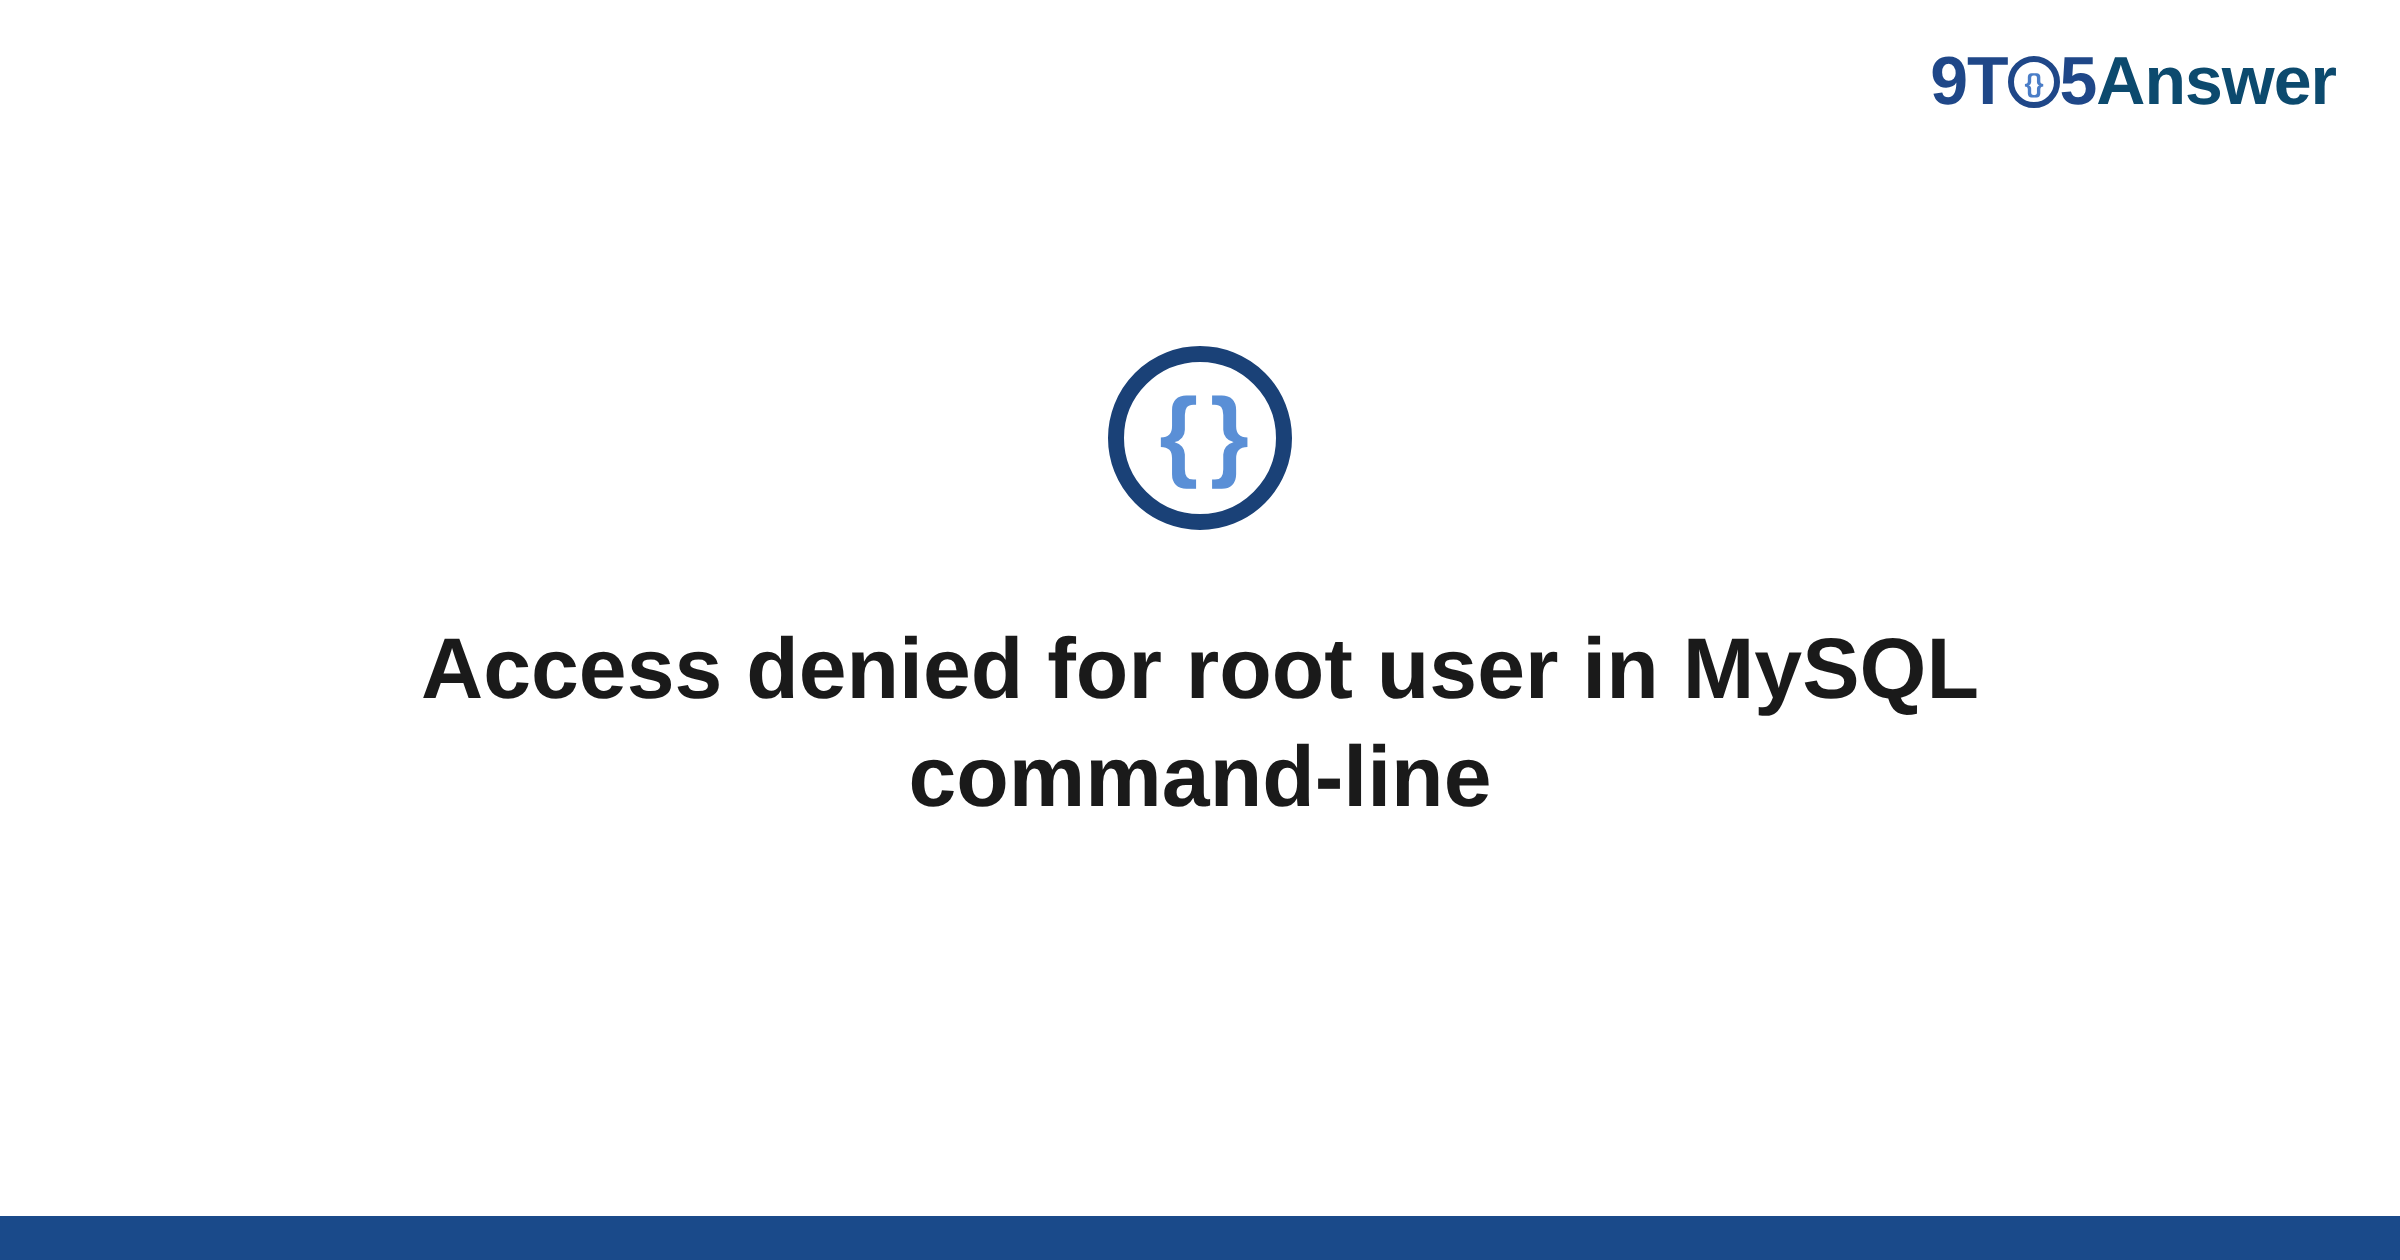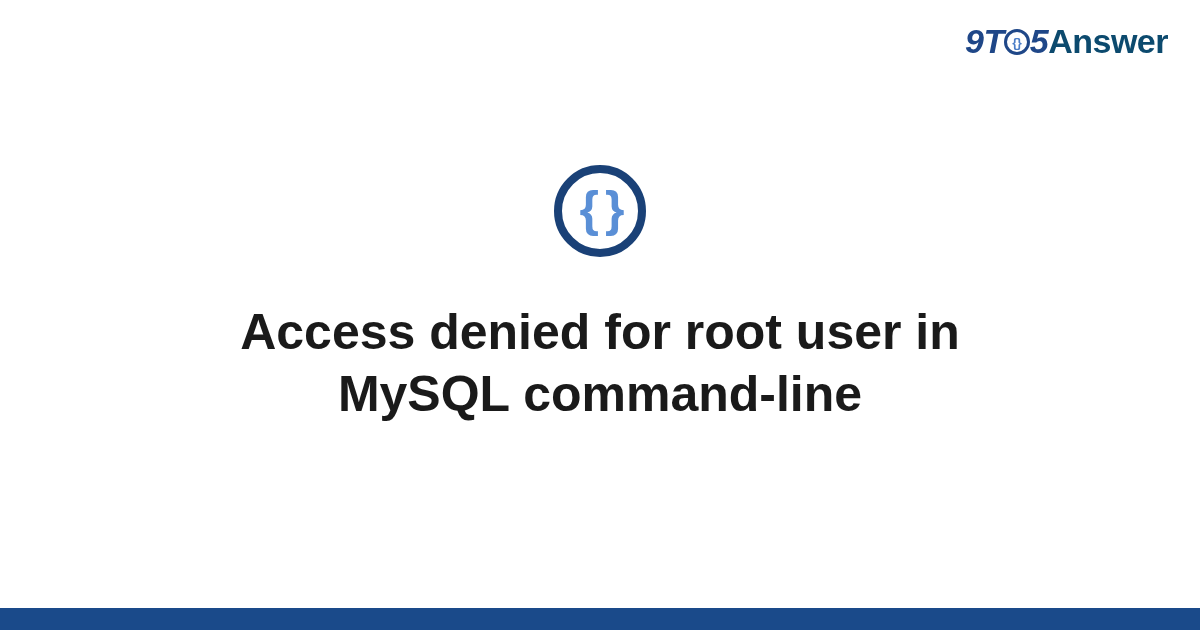--- a/index.html
+++ b/index.html
@@ -18,21 +18,20 @@
     .logo {
       position: absolute;
       top: 22px;
       right: 32px;
       font-size: 34px;
       font-weight: 600;
       letter-spacing: -0.5px;
     }
     .logo .part1 {
       color: #1f4788;
-      font-style: italic;
     }
     .logo .part2 {
       color: #0c4a6e;
     }
     .logo .o-wrap {
       display: inline-block;
       position: relative;
       width: 26px;
       height: 26px;
       vertical-align: -2px;
@@ -84,21 +83,21 @@
     }
     .icon-brace {
       font-size: 50px;
       font-weight: 800;
       color: #5a8fd6;
       letter-spacing: -4px;
       line-height: 1;
       margin-top: -4px;
     }
     .title {
-      font-size: 50px;
+      font-size: 43px;
       font-weight: 700;
       color: #1a1a1a;
       text-align: center;
       line-height: 1.25;
       max-width: 900px;
     }
     .footer-bar {
       position: absolute;
       bottom: 0;
       left: 0;

